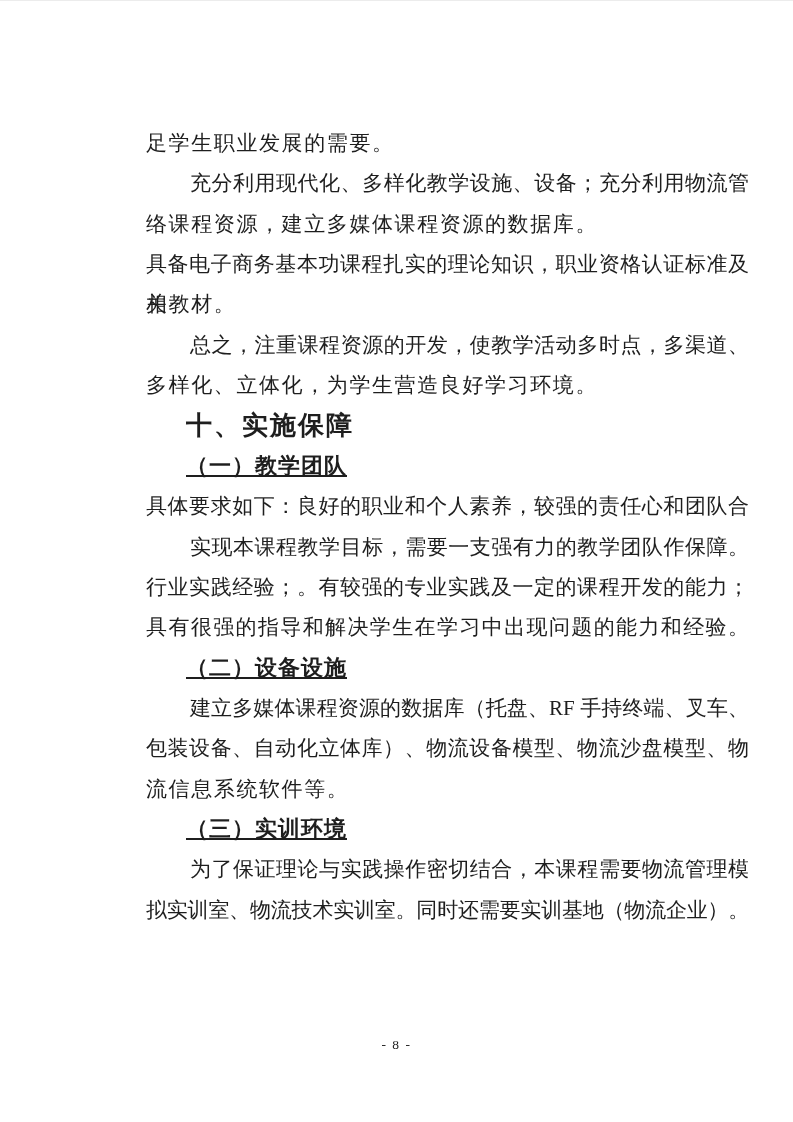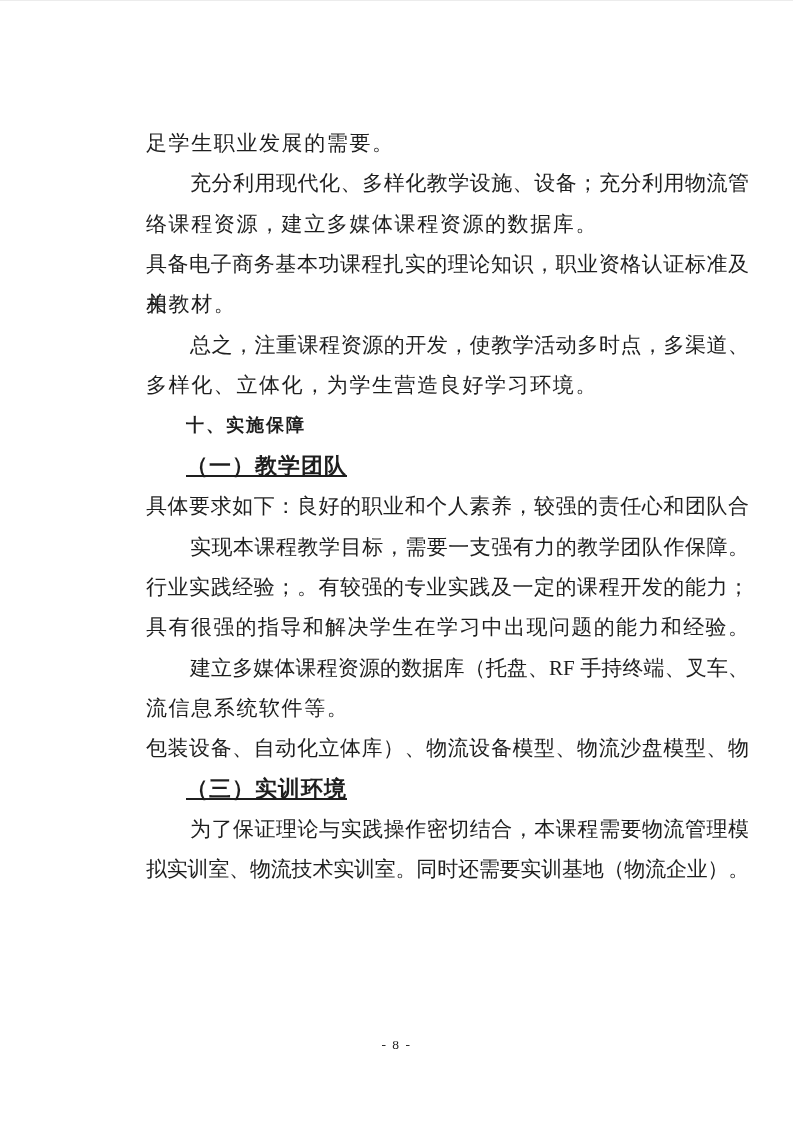--- a/index.html
+++ b/index.html
@@ -30,23 +30,23 @@
   }
   .ln.j {
     letter-spacing: 0;
     text-align: justify;
     text-align-last: justify;
     text-justify: inter-character;
   }
   .ln.ind { text-indent: 44px; }
   .ln.tight { letter-spacing: -0.35px; }
   .ln.h1 {
-    font-family: Liberation Mono, monospace;
+    font-family: Liberation Serif, serif;
     font-weight: 700;
-    font-size: 18px;
+    font-size: 26px;
     letter-spacing: 2px;
     text-indent: 40px;
   }
   .ln.h2 {
     font-weight: 700;
     font-size: 22px;
     letter-spacing: 1px;
     text-indent: 40px;
     text-decoration: underline;
   }
@@ -71,23 +71,24 @@
   <div class="ln j">具备电子商务基本功课程扎实的理论知识，职业资格认证标准及相</div>
   <div class="ln">关教材。</div>
   <div class="ln ind j">总之，注重课程资源的开发，使教学活动多时点，多渠道、</div>
   <div class="ln">多样化、立体化，为学生营造良好学习环境。</div>
   <div class="ln h1">十、实施保障</div>
   <div class="ln h2">（一）教学团队</div>
   <div class="ln j">具体要求如下：良好的职业和个人素养，较强的责任心和团队合</div>
   <div class="ln ind j">实现本课程教学目标，需要一支强有力的教学团队作保障。</div>
   <div class="ln j">行业实践经验；。有较强的专业实践及一定的课程开发的能力；</div>
   <div class="ln j">具有很强的指导和解决学生在学习中出现问题的能力和经验。</div>
+  <div class="ln h2">（二）设备设施</div>
   <div class="ln ind j">建立多媒体课程资源的数据库（托盘、RF 手持终端、叉车、</div>
+  <div class="ln j">包装设备、自动化立体库）、物流设备模型、物流沙盘模型、物</div>
   <div class="ln">流信息系统软件等。</div>
-  <div class="ln j">包装设备、自动化立体库）、物流设备模型、物流沙盘模型、物</div>
   <div class="ln h2">（三）实训环境</div>
   <div class="ln ind j">为了保证理论与实践操作密切结合，本课程需要物流管理模</div>
   <div class="ln j tight">拟实训室、物流技术实训室。同时还需要实训基地（物流企业）。</div>
 </div>
 
 <div class="footer">
   <span>- 8 -</span>
 </div>
 
 </body></html>

